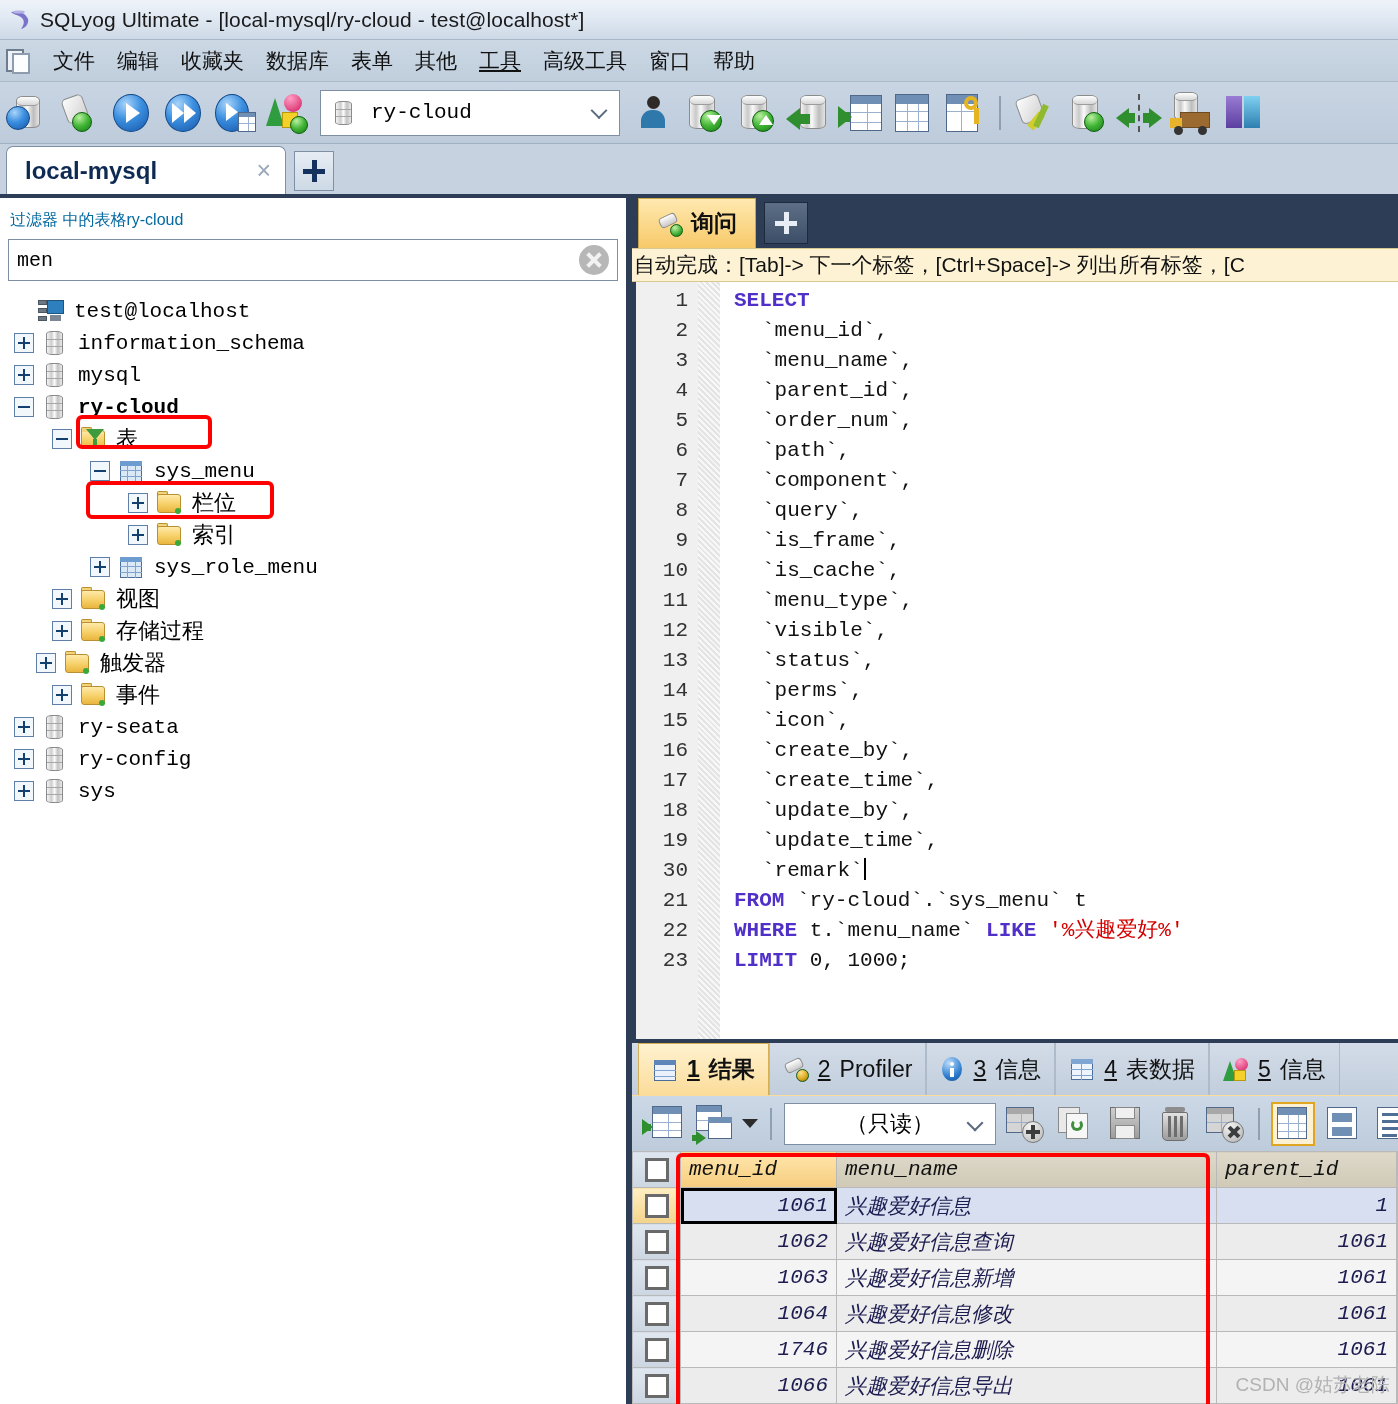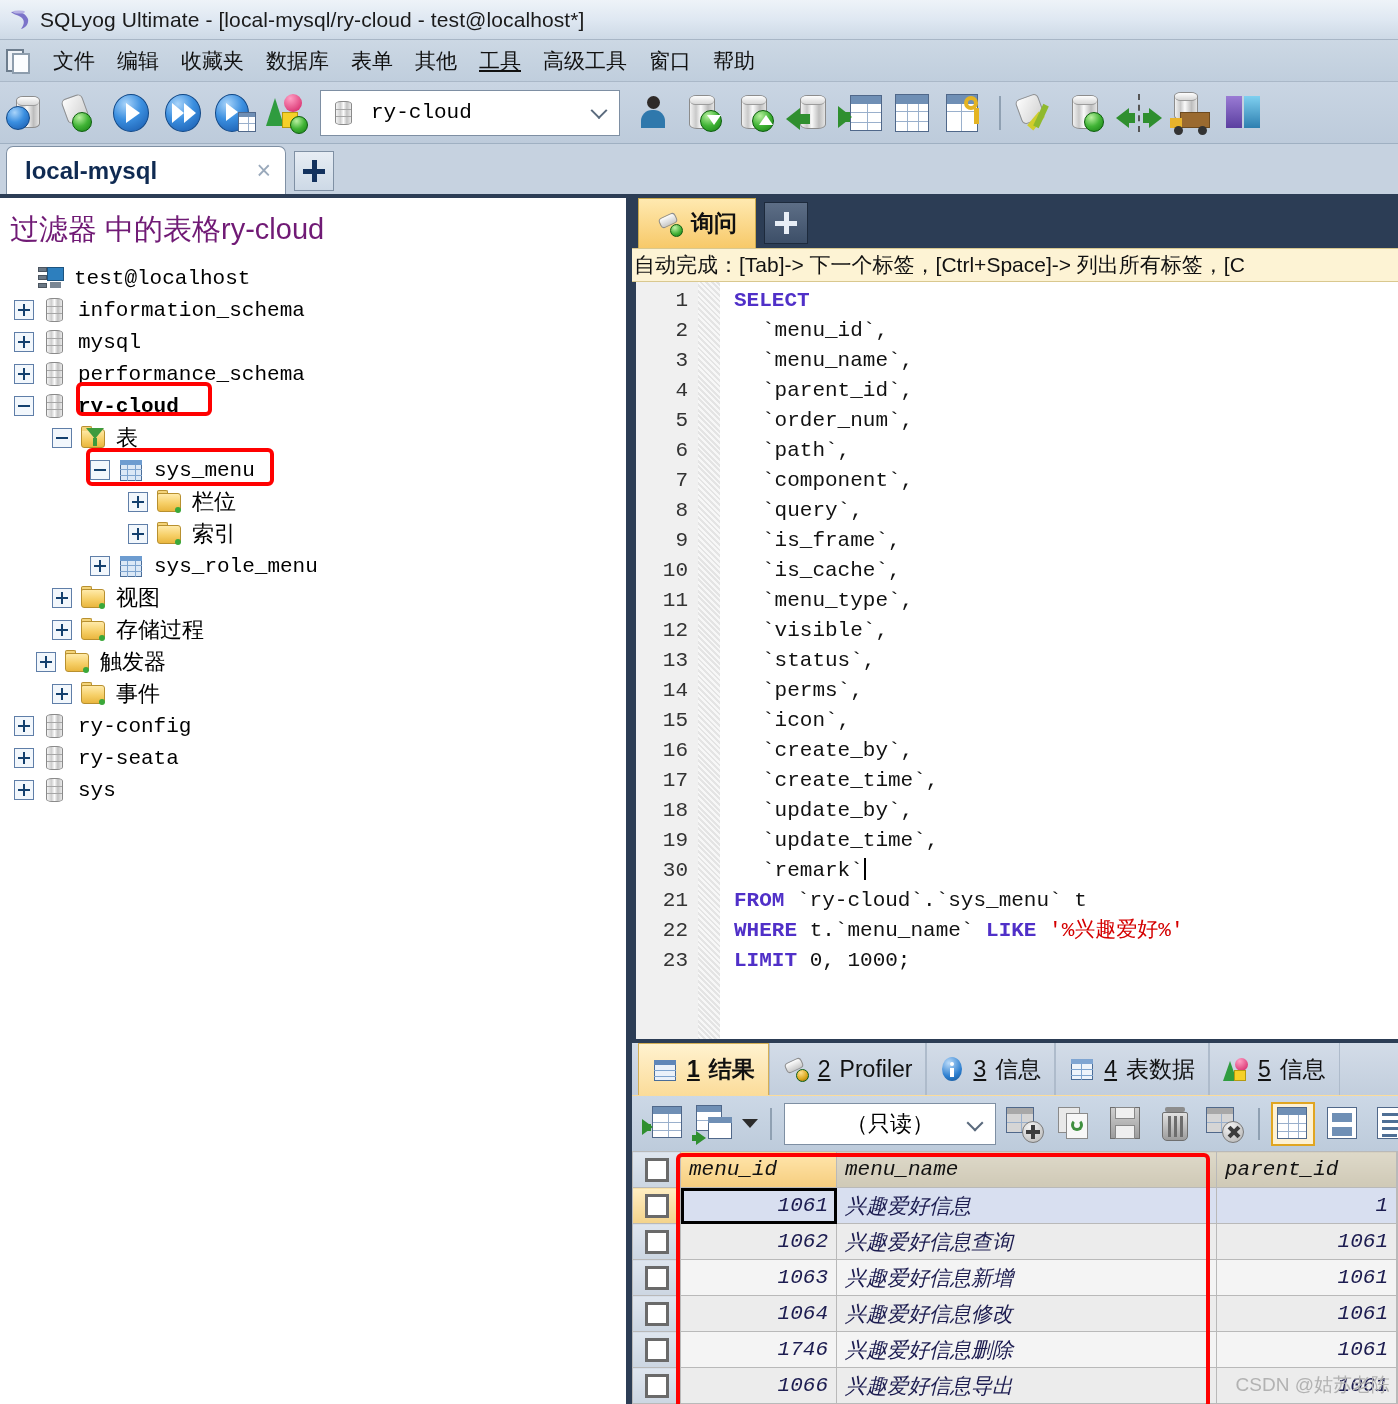--- a/index.html
+++ b/index.html
@@ -142,21 +142,21 @@
     position: absolute; left: 0; top: 198px; right: 0; bottom: 0;
     display: flex;
   }
   .left-pane {
     width: 632px; flex: 0 0 632px; background: #fff;
     border-right: 6px solid #2c3d55;
     display: flex; flex-direction: column;
     overflow: hidden;
   }
   .filter-label {
-    font-size: 29px; color: #701a75; padding: 12px 10px 8px 10px; white-space: nowrap;
+    font-size: 16px; color: #0369a1; padding: 12px 10px 8px 10px; white-space: nowrap;
   }
   .filter-box {
     margin: 0 8px 10px 8px; height: 42px; background: #fff;
     border: 1px solid #7e8fa3; display: flex; align-items: center; position: relative;
   }
   .filter-box input {
     border: 0; outline: none; flex: 1; height: 100%;
     font-family: "Liberation Mono", monospace; font-size: 20px; padding-left: 8px; color: #000;
     background: transparent;
   }
@@ -557,20 +557,24 @@
   </div>
   <div class="addtab">
     <span class="plus"></span>
   </div>
 </div>
 
 <div class="main">
 
   <div class="left-pane">
     <div class="filter-label">过滤器 中的表格ry-cloud</div>
+    <div class="filter-box">
+      <input type="text" value="men" style="">
+      <span class="clear-ic"></span>
+    </div>
 
     <div class="tree">
 
       <div class="tnode" style="padding-left:10px">
         <span class="expander none"></span>
         <span class="ic ic-server">
           <span class="bar1"></span>
             <span class="bar2"></span>
             <span class="bar3"></span>
           <span class="mon"></span>
@@ -592,29 +596,20 @@
       <div class="tnode" style="padding-left:14px">
         <span class="expander plus"></span>
         <span class="ic ic-db">
             <span class="cyl"></span>
             <span class="l1"></span>
             <span class="l2"></span>
           </span>
         <span>mysql</span>
       </div>
 
-      <div class="tnode" style="padding-left:14px">
-        <span class="expander plus"></span>
-        <span class="ic ic-db">
-            <span class="cyl"></span>
-            <span class="l1"></span>
-            <span class="l2"></span>
-          </span>
-        <span>performance_schema</span>
-      </div>
 
       <div class="tnode" style="padding-left:14px">
         <span class="expander"></span>
         <span class="ic ic-db">
             <span class="cyl"></span>
             <span class="l1"></span>
             <span class="l2"></span>
           </span>
         <span style="font-weight:bold">ry-cloud</span>
       </div>
@@ -717,31 +712,31 @@
         <span>事件</span>
       </div>
 
       <div class="tnode" style="padding-left:14px">
         <span class="expander plus"></span>
         <span class="ic ic-db">
             <span class="cyl"></span>
             <span class="l1"></span>
             <span class="l2"></span>
           </span>
-        <span>ry-config</span>
+        <span>ry-seata</span>
       </div>
 
       <div class="tnode" style="padding-left:14px">
         <span class="expander plus"></span>
         <span class="ic ic-db">
             <span class="cyl"></span>
             <span class="l1"></span>
             <span class="l2"></span>
           </span>
-        <span>ry-seata</span>
+        <span>ry-config</span>
       </div>
 
       <div class="tnode" style="padding-left:14px">
         <span class="expander plus"></span>
         <span class="ic ic-db">
             <span class="cyl"></span>
             <span class="l1"></span>
             <span class="l2"></span>
           </span>
         <span>sys</span>

